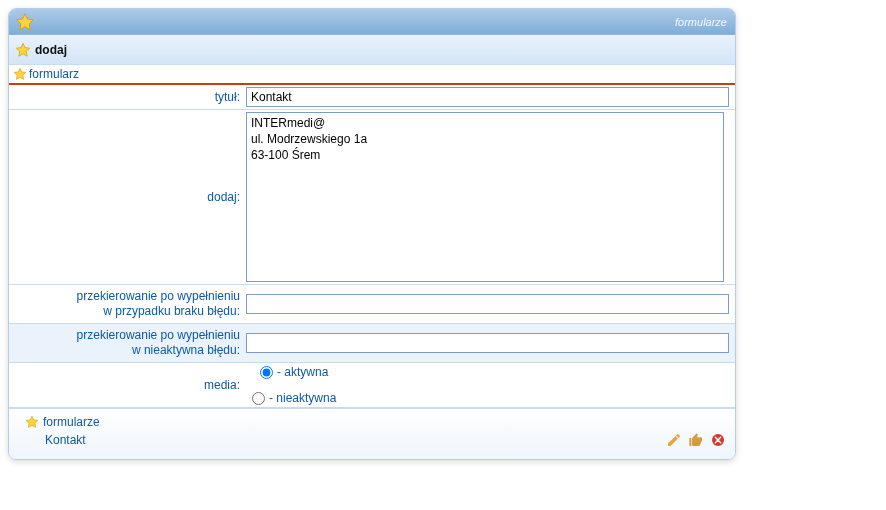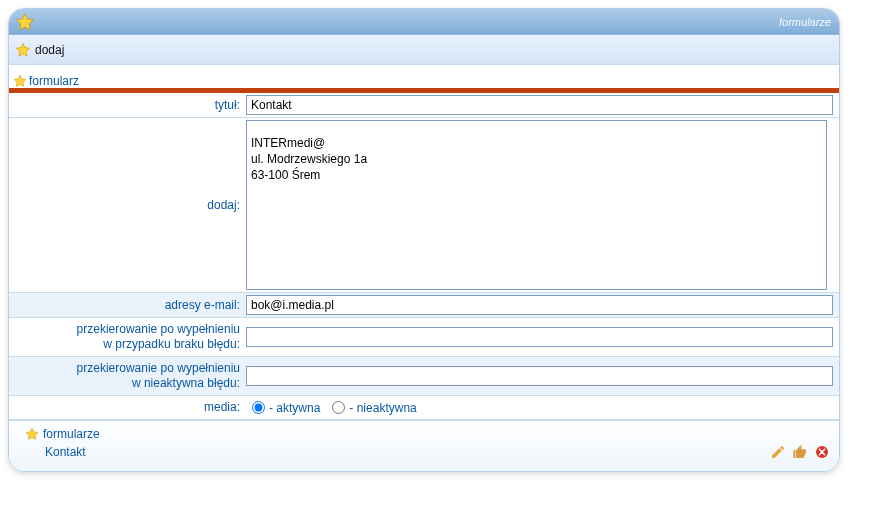--- a/index.html
+++ b/index.html
@@ -1,36 +1,36 @@
 <!DOCTYPE html>
 <html><head>
 <meta charset="utf-8">
 <style>
 * { box-sizing: border-box; margin: 0; padding: 0; }
 body { font-family: Tahoma, Arial, sans-serif; font-size: 12px; background: #fff; padding: 8px; }
-.panel { width: 832px; border: 1px solid #b5cde6; border-radius: 16px; overflow: hidden; box-shadow: 0 2px 6px rgba(0,0,0,0.15); }
+.panel { width: 728px; border: 1px solid #b5cde6; border-radius: 8px; overflow: hidden; box-shadow: 0 2px 6px rgba(0,0,0,0.15); }
 .header { height: 26px; background: linear-gradient(#aecae8,#7faed9); border-bottom: 1px solid #8fb5da; display: flex; align-items: center; justify-content: space-between; padding: 0 8px 0 6px; }
 .header-right { color: #f4f9fd; font-size: 11px; font-style: italic; }
 .star { display: inline-block; width: 20px; height: 20px; vertical-align: middle; }
 .star svg { width: 100%; height: 100%; }
-.toolbar { height: 30px; background: linear-gradient(#e9f2fc,#d4e5f7); border-bottom: 1px solid #c7dbed; display: flex; align-items: center; padding-left: 6px; gap: 4px; }
+.toolbar { height: 30px; background: linear-gradient(#e9f2fc,#d4e5f7); border-bottom: 1px solid #c7dbed; display: flex; align-items: center; padding-left: 6px; gap: 4px; font-weight: bold; }
 .toolbar .star { width: 16px; height: 16px; }
 .toolbar-label { color: #111; }
-.section-bar { height: 20px; background: #fff; border-bottom: 5px solid #c2410c; display: flex; align-items: center; padding-left: 4px; gap: 2px; color: #0b5aa6; margin-top: 8px; }
+.section-bar { height: 20px; background: #fff; border-bottom: 2px solid #c2410c; display: flex; align-items: center; padding-left: 4px; gap: 2px; color: #0b5aa6; }
 .section-bar .star { width: 14px; height: 14px; }
 .section-label { color: #0b5aa6; }
 .form-area { background: #be185d; }
 .form-row { display: flex; border-bottom: 1px solid #c7dbed; background: #fff; }
 .form-row.alt { background: #eaf2fb; }
 .form-label { width: 225px; min-width: 225px; text-align: right; padding: 4px 4px 4px 6px; color: #0b5aa6; line-height: 1.25; display: flex; flex-direction: column; justify-content: center; align-items: flex-end; }
 .form-label.multi { white-space: pre-line; }
 .form-field { flex: 1; padding: 2px 6px 2px 2px; display: flex; align-items: center; }
 .text-input { width: 100%; height: 20px; border: 1px solid #7c9ec4; padding: 1px 4px; font-family: inherit; font-size: 12px; }
-.textarea { width: 99%; height: 170px; border: 1px solid #7c9ec4; padding: 14px 4px; font-family: inherit; font-size: 12px; resize: none; line-height: 1.35; }
-.radio-row { display: flex; gap: 12px; padding-left: 6px; }
+.textarea { width: 99%; height: 170px; border: 1px solid #7c9ec4; padding: 2px 4px; font-family: inherit; font-size: 12px; resize: none; line-height: 1.35; }
+.radio-row { display: flex; align-items: center; gap: 12px; padding-left: 6px; flex-direction: column; }
 .radio-row label { color: #0b5aa6; display: inline-flex; align-items: center; gap: 4px; }
 .bottom-bar { background: linear-gradient(#ffffff,#eef5fc); border-top: 1px solid #c7dbed; padding: 6px 8px 10px 8px; }
 .bottom-row1 { display: flex; align-items: center; gap: 4px; padding-left: 8px; color: #0b5aa6; }
 .bottom-row1 .star { width: 14px; height: 14px; }
 .bottom-row2 { display: flex; align-items: center; justify-content: space-between; padding-left: 28px; margin-top: 2px; }
 .bottom-link { color: #0b5aa6; }
 .action-icons { display: flex; gap: 4px; align-items: center; }
 .icon-btn { width: 18px; height: 18px; display: inline-flex; align-items: center; justify-content: center; cursor: pointer; }
 .invisible-start { width: 10px; }
 </style>
@@ -79,27 +79,20 @@
     <div class="form-row">
       <div class="invisible-start"></div>
       <div class="form-label">dodaj:</div>
       <div class="form-field">
         <textarea class="textarea" id="desc-ta" style="">INTERmedi@
 ul. Modrzewskiego 1a
 63-100 Śrem</textarea>
       </div>
     </div>
 
-    <div class="form-row alt">
-      <div class="invisible-start"></div>
-      <div class="form-label">adresy e-mail:</div>
-      <div class="form-field">
-        <input class="text-input" type="text" value="bok@i.media.pl" style="">
-      </div>
-    </div>
 
     <div class="form-row">
       <div class="invisible-start"></div>
       <div class="form-label multi">
         <span>przekierowanie po wypełnieniu</span>
         <span>w przypadku braku błędu:</span>
       </div>
       <div class="form-field">
         <input class="text-input" type="text" value="" style="">
       </div>

